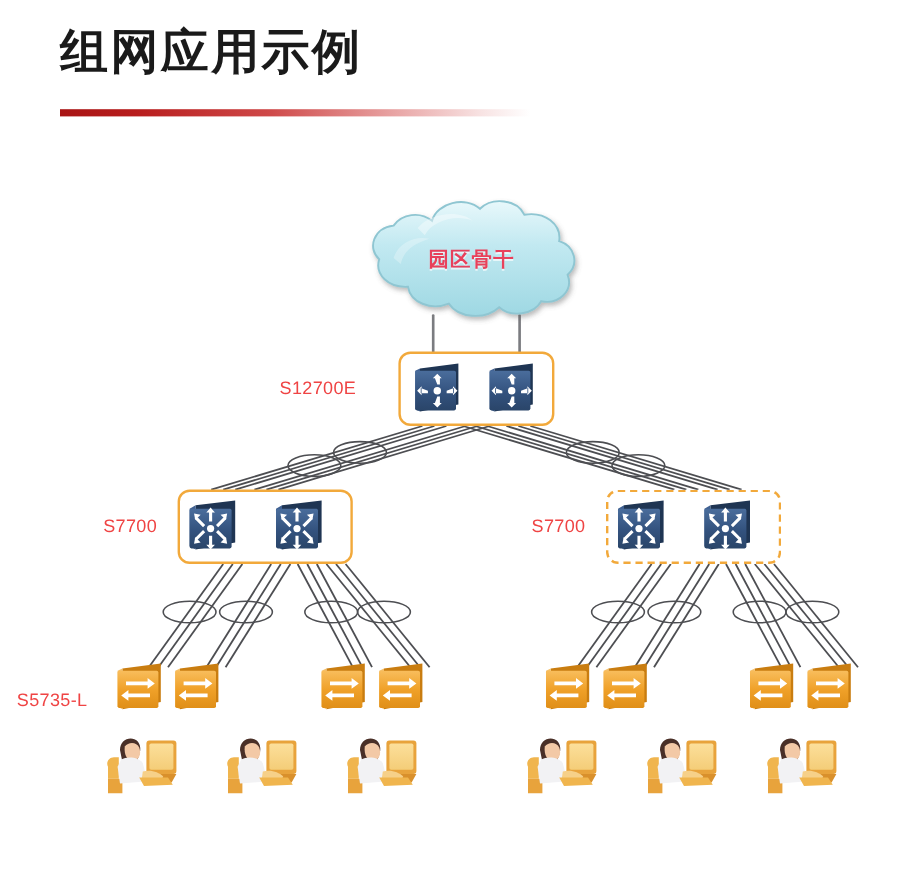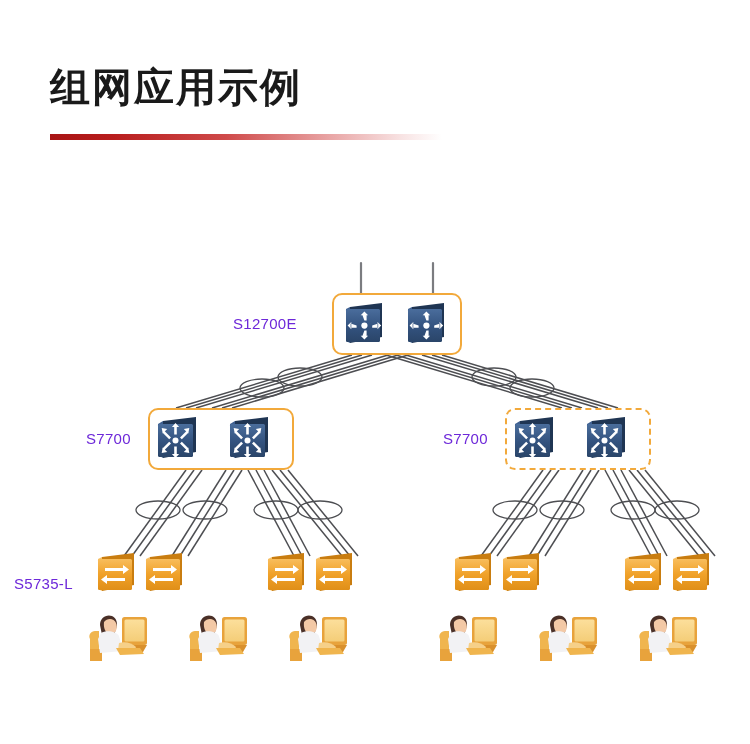--- a/index.html
+++ b/index.html
@@ -14,21 +14,21 @@
     position: relative;
     overflow: hidden;
     font-family: "Liberation Sans", "DejaVu Sans", sans-serif;
     -webkit-font-smoothing: antialiased;
   }
 
   
   #header {
     position: absolute;
     left: 0; top: 0;
-    width: 632px; height: 115px; margin-top: 43px;
+    width: 632px; height: 115px;
   }
   #page-title {
     position: absolute;
     left: 50px; top: 18px;
     font-size: 40px;
     font-weight: 700;
     color: #1a1a1a;
     letter-spacing: 2px;
     line-height: 52px;
     white-space: nowrap;
@@ -84,21 +84,21 @@
   .group-box.dashed { border: 2px dashed #f2a93b; }
 
   #grp-core  { left: 332px; top: 178px; width: 130px; height: 62px; }
   #grp-agg-l { left: 148px; top: 293px; width: 146px; height: 62px; }
   #grp-agg-r { left: 505px; top: 293px; width: 146px; height: 62px; }
 
   
   .tier-label {
     position: absolute;
     font-size: 15px;
-    color: #6d28d9;
+    color: #ef4444;
     white-space: nowrap;
     letter-spacing: .3px;
   }
   #lbl-core  { left: 233px; top: 200px; }
   #lbl-agg-l { left: 86px;  top: 315px; }
   #lbl-agg-r { left: 443px; top: 315px; }
   #lbl-acc   { left: 14px;  top: 460px; }
 
   
   .device { position: absolute; }
@@ -215,20 +215,33 @@
     <use href="#aggEllipse" transform="translate(633,395)"></use>
     <use href="#aggEllipse" transform="translate(677,395)"></use>
 
     <g stroke="#f2a93b" stroke-width="2">
       <line x1="384" y1="210" x2="410" y2="210"></line>
       <line x1="196" y1="325" x2="246" y2="325"></line>
       <line x1="553" y1="325" x2="603" y2="325"></line>
     </g>
   </svg>
 
+  <div class="node" id="cloud-node">
+    <svg width="190" height="115" viewBox="0 0 190 115">
+      <path filter="url(#softShadow)" fill="url(#cloudGrad)" stroke="#8fc6d2" stroke-width="1.6" d="M62 24 C66 9 90 3 102 14 C112 4 133 6 139 19
+           C156 16 170 27 168 41 C181 45 185 60 175 69
+           C180 82 168 94 153 91 C147 102 128 105 118 96
+           C106 107 84 105 76 93 C61 99 44 92 42 79
+           C26 80 14 69 18 56 C8 47 13 30 30 28
+           C37 18 52 16 62 24 Z"></path>
+      <path fill="#ffffff" opacity=".38" d="M50 30 C60 18 84 14 96 24 C82 18 62 24 56 36 Z"></path>
+      <path fill="#ffffff" opacity=".28" d="M30 55 C34 42 48 36 60 39 C46 43 38 50 36 60 Z"></path>
+    </svg>
+    <div id="cloud-label">园区骨干</div>
+  </div>
 
   <div class="group-box solid" id="grp-core"></div>
   <div class="tier-label" id="lbl-core">S12700E</div>
 
   <div class="device" style="left:344px; top:186px;">
     <svg width="44" height="46" viewBox="0 0 44 46">
       <polygon fill="#1f3553" points="6,6 38,2 38,36 6,42"></polygon>
       <polygon fill="#3f6091" points="2,8 6,6 6,42 2,40"></polygon>
       <rect x="2" y="8" width="34" height="33" rx="1.5" fill="url(#blueFace)"></rect>
       <g fill="#ffffff">

